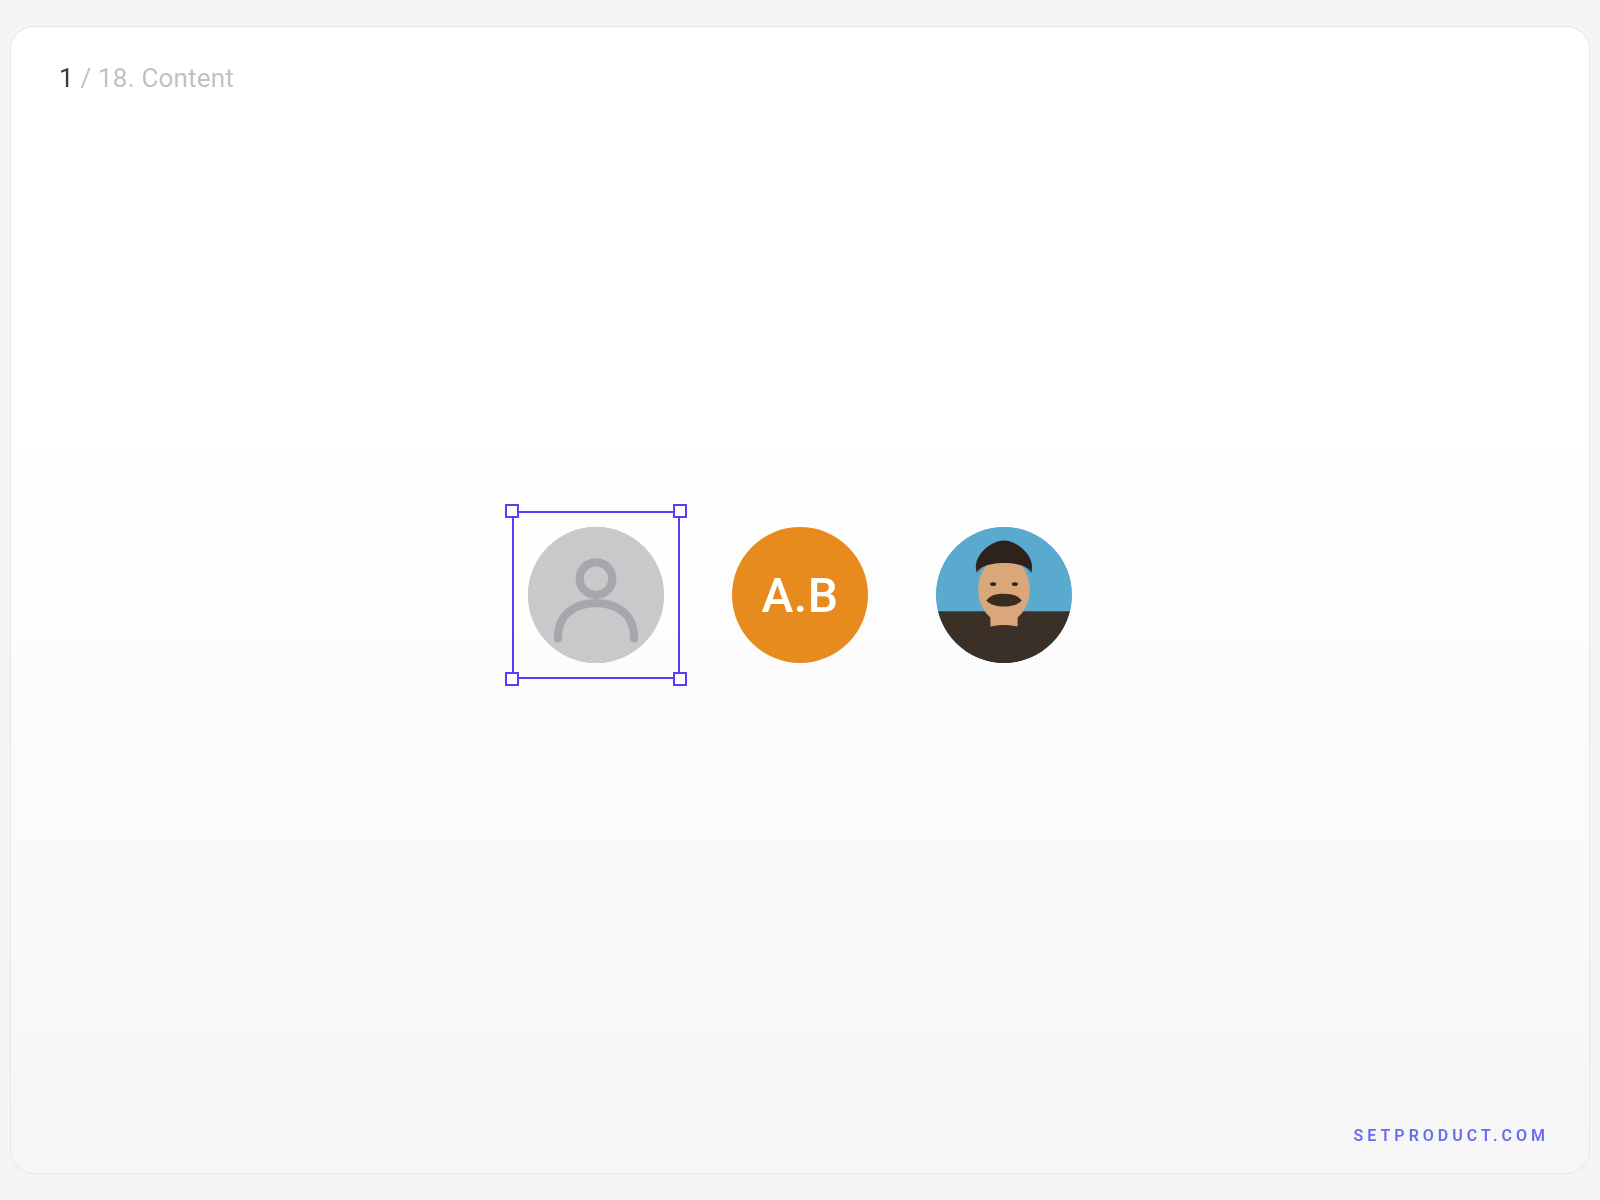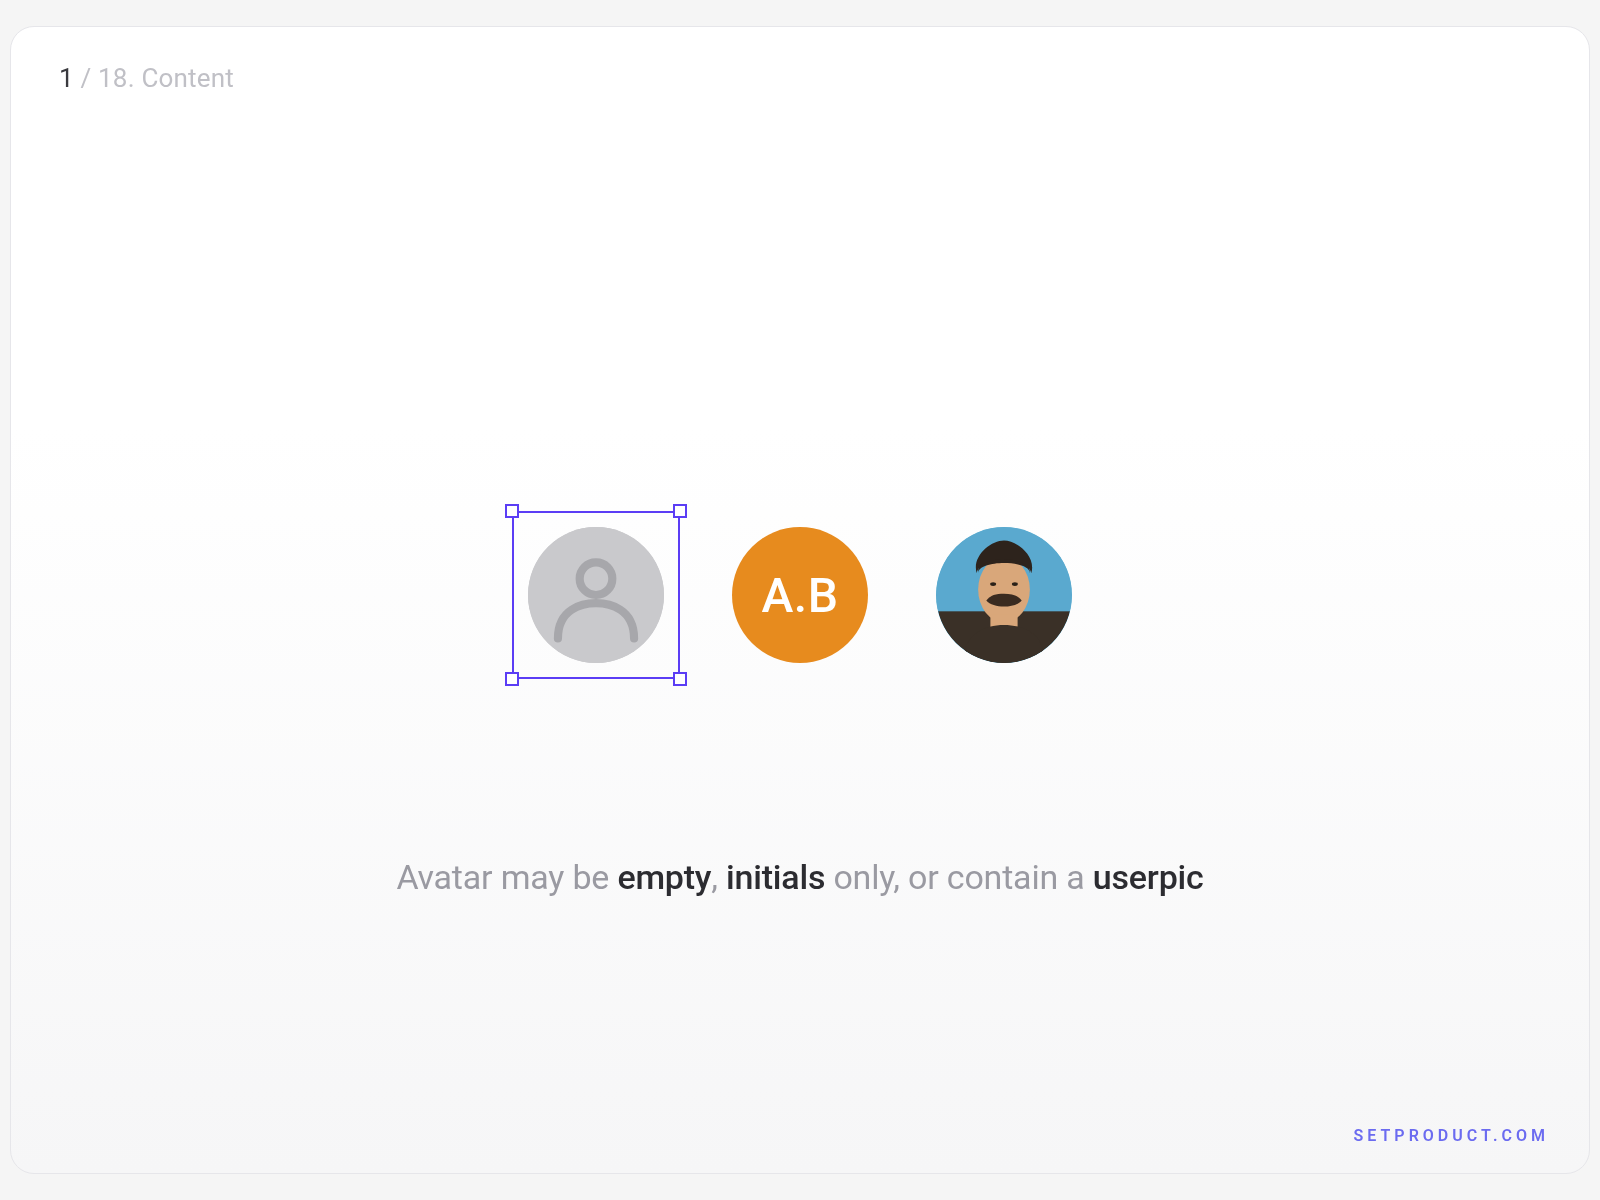--- a/index.html
+++ b/index.html
@@ -148,19 +148,16 @@
           <rect x="40" y="64" width="20" height="14" fill="#d9a77a"></rect>
           <path d="M20 100 C20 78 36 72 50 72 C64 72 80 78 80 100 Z" fill="#3a3027"></path>
           <ellipse cx="42" cy="42" rx="2.2" ry="1.4" fill="#2a2118"></ellipse>
           <ellipse cx="58" cy="42" rx="2.2" ry="1.4" fill="#2a2118"></ellipse>
         </g>
       </svg>
     </div>
 
   </div>
 
-  <div class="caption">
-    <span>Avatar may be </span><span class="strong">empty</span><span>, </span><span class="strong">initials</span><span> only, or contain a </span><span class="strong">userpic</span>
-  </div>
 
   <div class="watermark">SETPRODUCT.COM</div>
 
 </div>
 
 </body></html>

